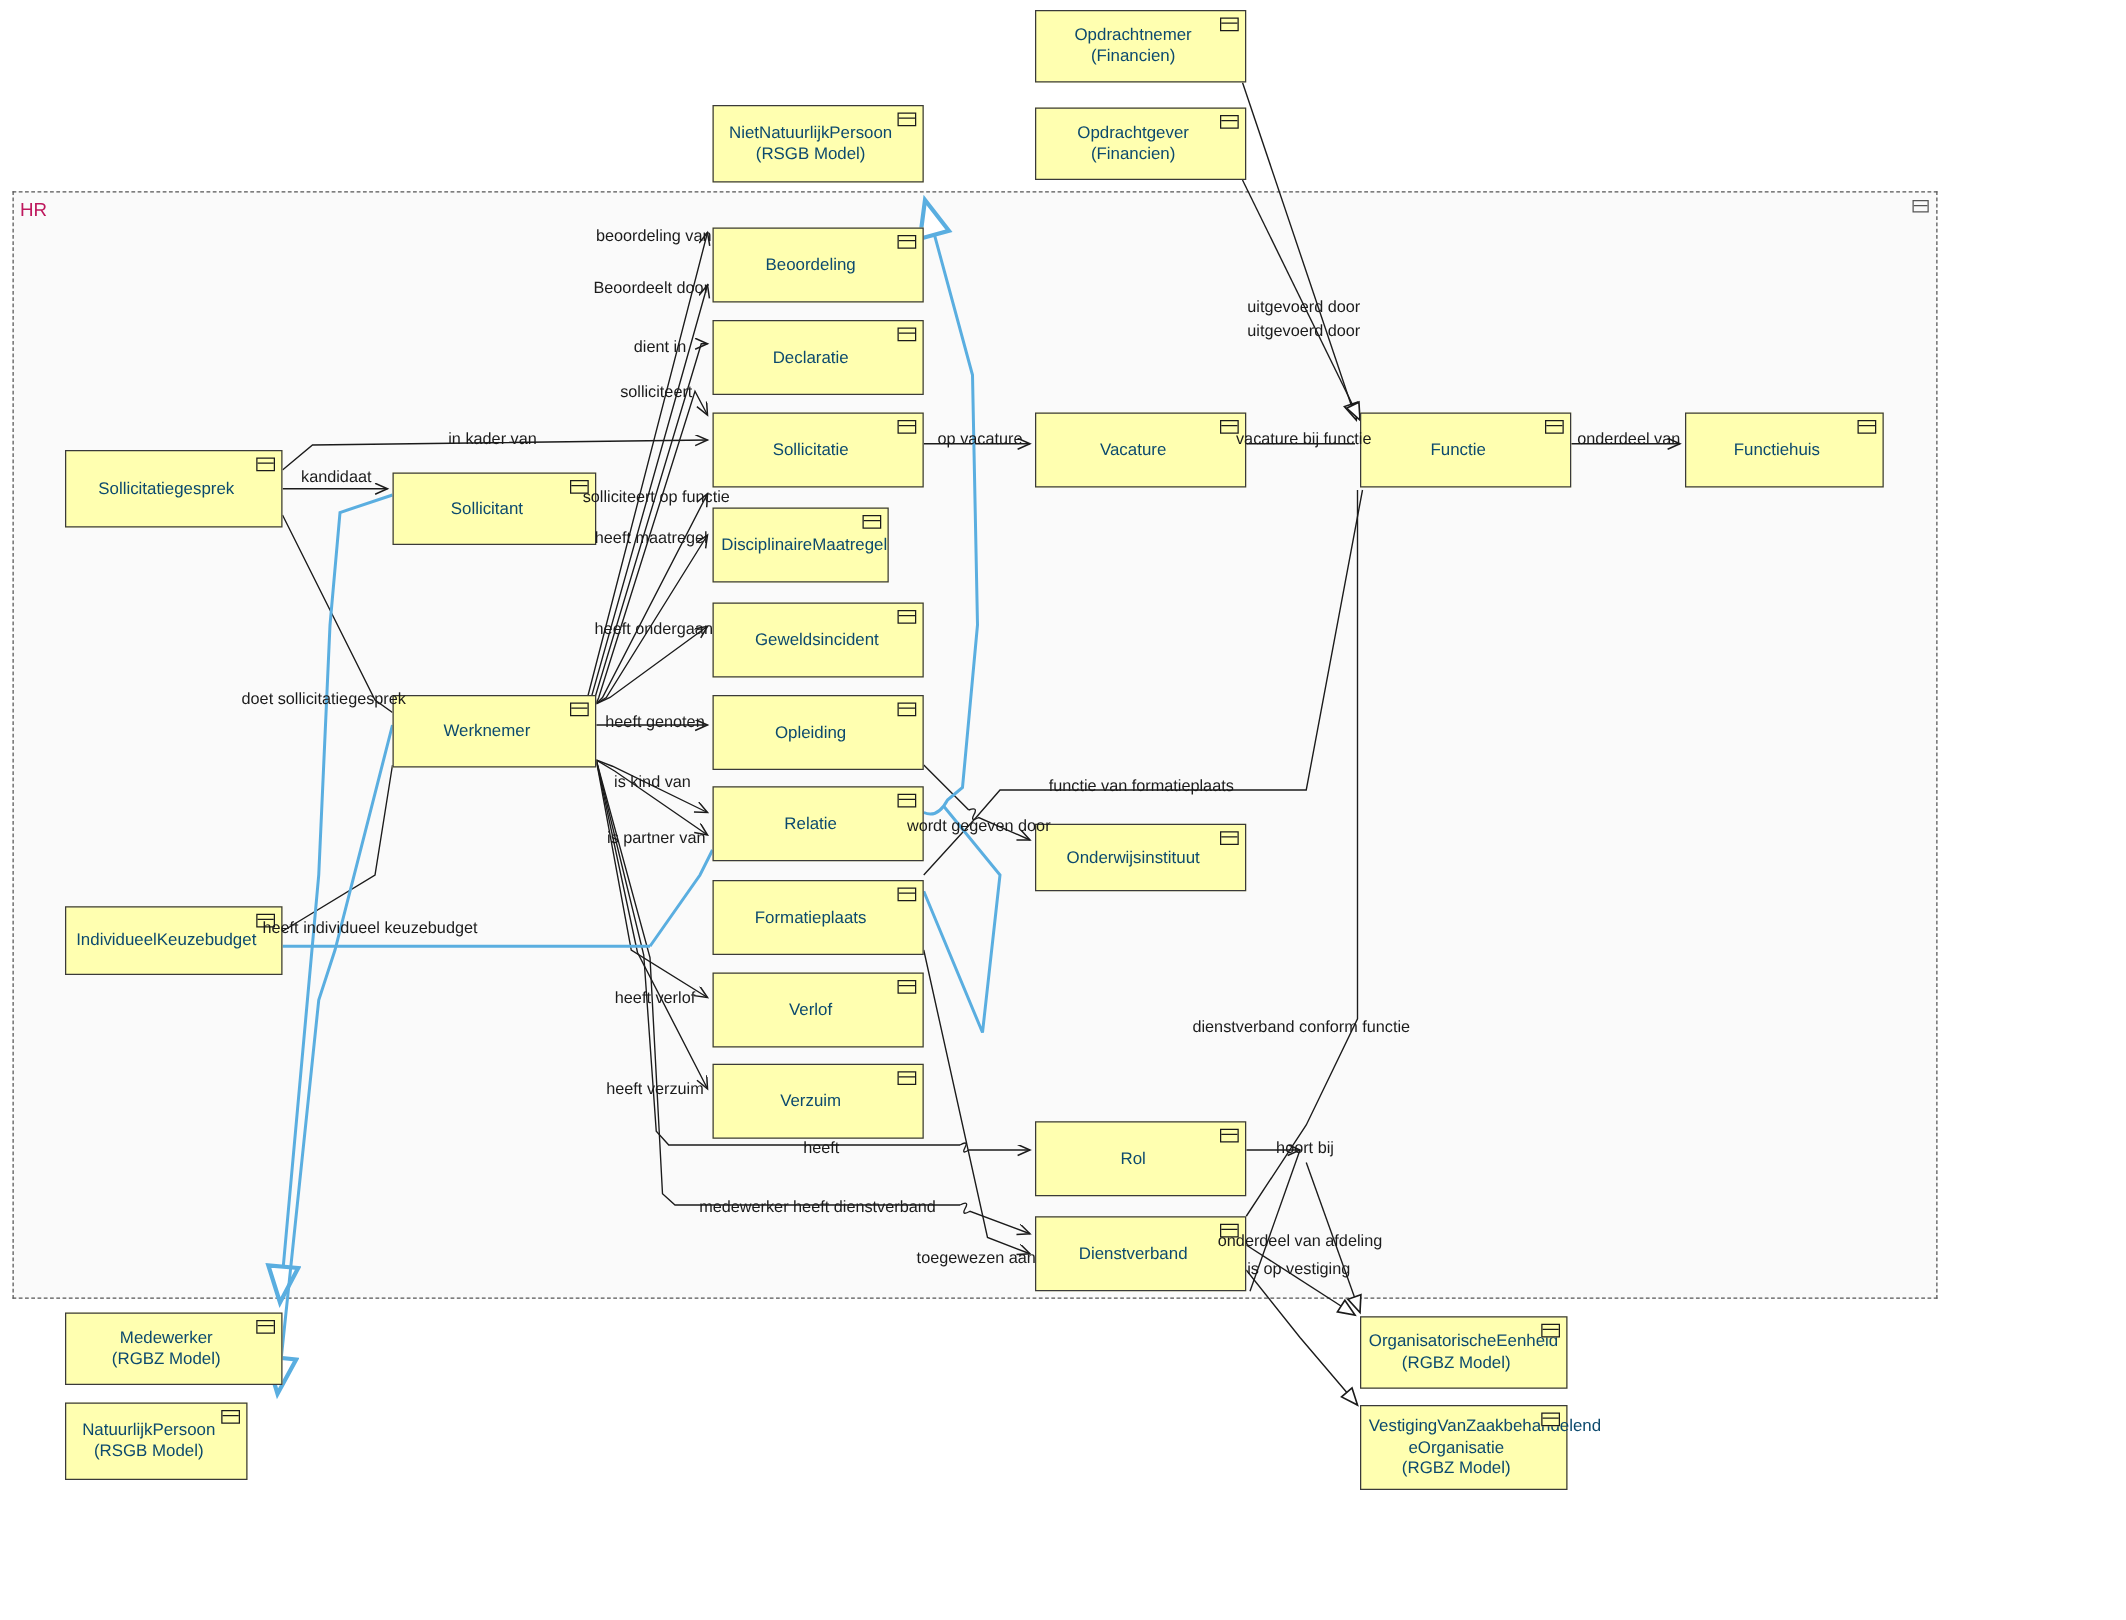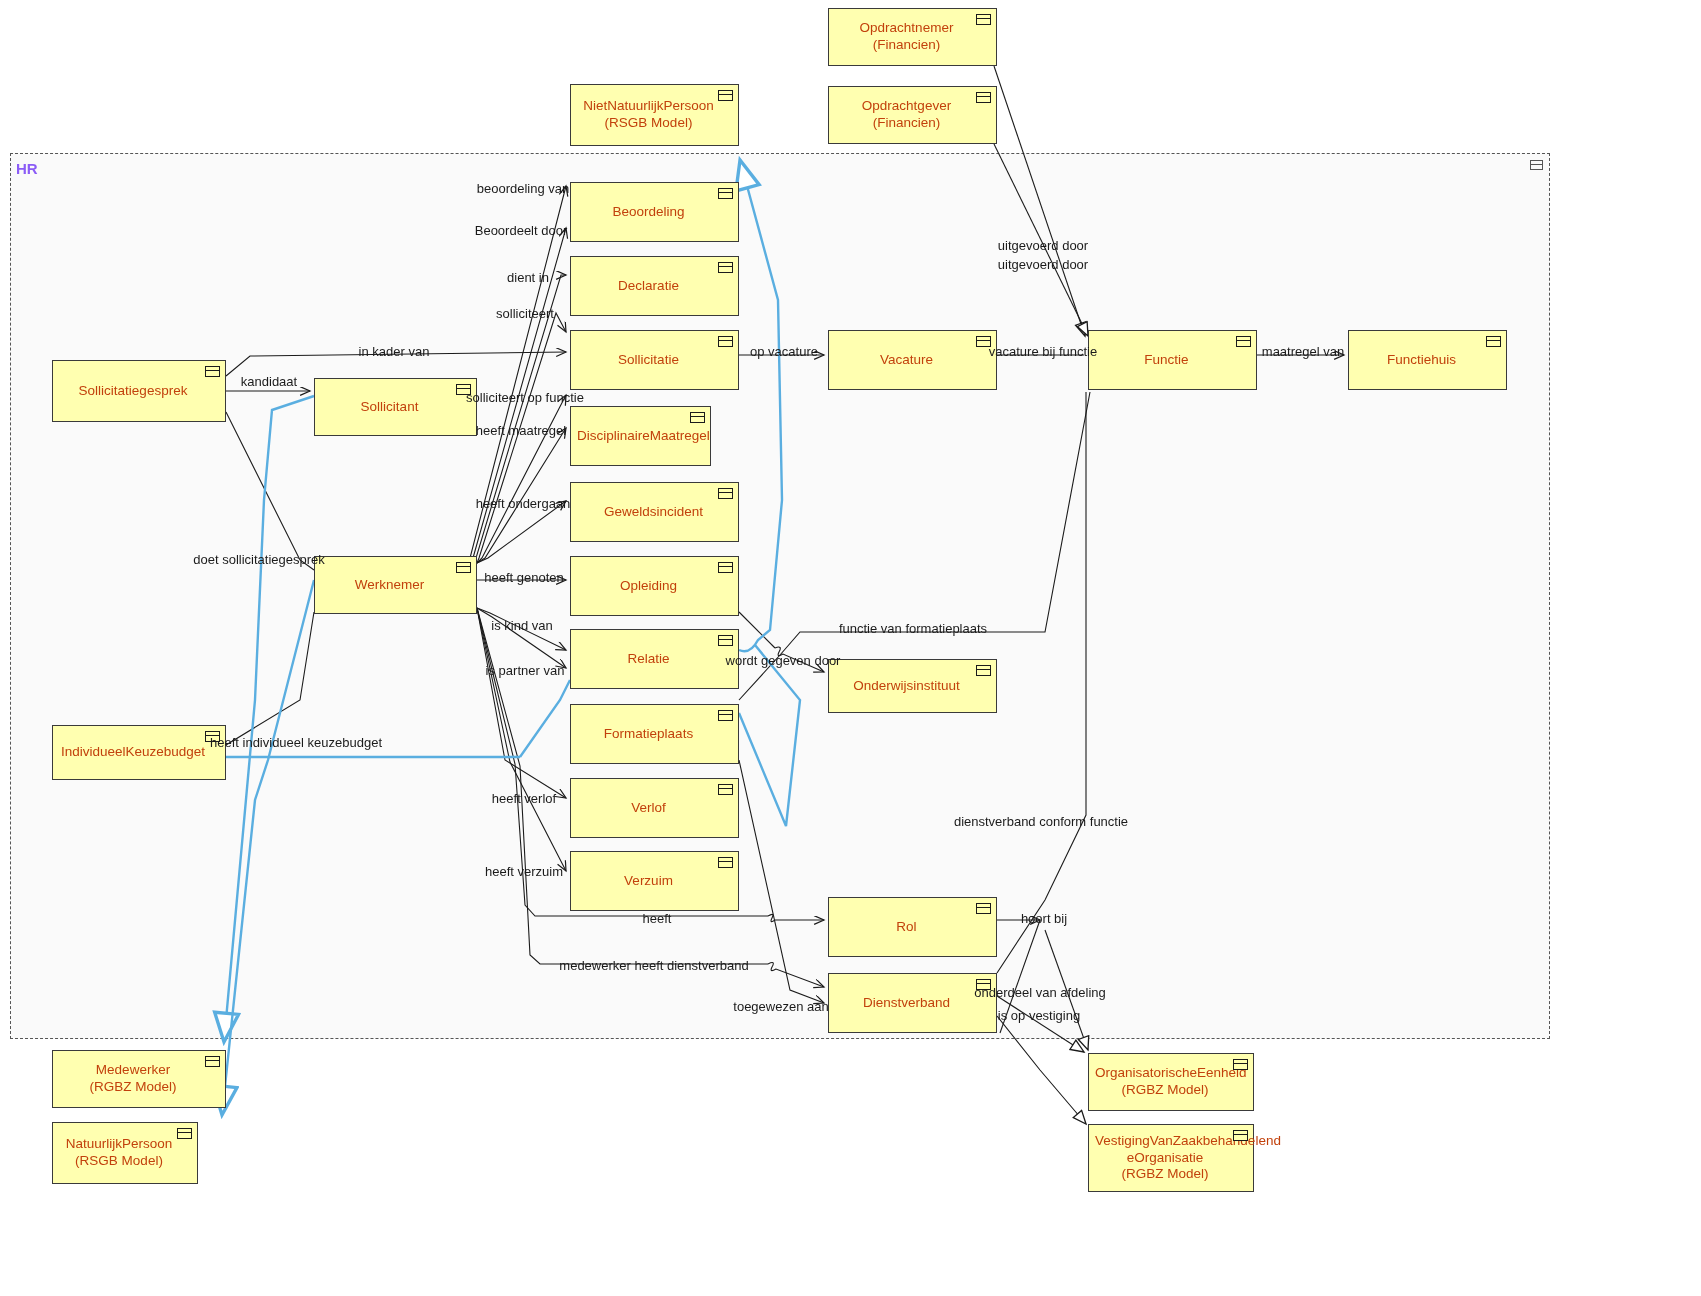--- a/index.html
+++ b/index.html
@@ -1,26 +1,26 @@
 <!DOCTYPE html>
 <html><head>
 <meta charset="utf-8">
 <title>HR Information Model</title>
 <style>
   html,body{margin:0;padding:0;background:#ffffff;}
   body{font-family:"Liberation Sans","DejaVu Sans",sans-serif;}
   #canvas{position:relative;width:1701px;height:1296px;background:#ffffff;overflow:hidden;}
   #edge-layer{position:absolute;left:0;top:0;width:1701px;height:1296px;}
   .group{position:absolute;border:1.5px dashed #555;background:#fafafa;box-sizing:border-box;}
-  .group-title{position:absolute;font-size:15px;font-weight:bold;color:#8b5cf6;}
+  .group-title{position:absolute;font-size:15px;font-weight:normal;color:#be185d;}
   .group-icon{position:absolute;width:13px;height:10px;border:1px solid #555;box-sizing:border-box;}
   .group-icon:before{content:"";position:absolute;left:0;top:3px;width:100%;height:1px;background:#555;}
   .node{position:absolute;background:#ffffb0;border:1px solid #3a3a3a;box-sizing:border-box;
         display:flex;align-items:center;justify-content:center;text-align:center;
-        font-size:13.5px;color:#c2410c;line-height:1.25;padding:4px 18px 4px 6px;}
+        font-size:13.5px;color:#0c4a6e;line-height:1.25;padding:4px 18px 4px 6px;}
   .node .label{display:block;width:100%;white-space:pre-line;}
   .node .cls-icon{position:absolute;right:5px;top:5px;width:15px;height:11px;border:1.3px solid #1b1b1b;box-sizing:border-box;background:#ffffb0;}
   .node .cls-icon:before{content:"";position:absolute;left:0;top:2.5px;width:100%;height:1.3px;background:#1b1b1b;}
   .elabel{position:absolute;font-size:13px;color:#1b1b1b;white-space:nowrap;
           background:transparent;transform:translate(-50%,-50%);pointer-events:none;}
 </style>
 </head>
 <body>
 
 <div id="canvas">
@@ -239,21 +239,21 @@
       <div class="elabel" style="left: 525px; top: 670px;">is partner van</div>
       <div class="elabel" style="left: 259px; top: 559px;">doet sollicitatiegesprek</div>
       <div class="elabel" style="left: 268px; top: 742px; margin-left: 28px;">heeft individueel keuzebudget</div>
       <div class="elabel" style="left: 524px; top: 798px;">heeft verlof</div>
       <div class="elabel" style="left: 524px; top: 871px;">heeft verzuim</div>
       <div class="elabel" style="left: 657px; top: 918px;">heeft</div>
       <div class="elabel" style="left: 654px; top: 965px;">medewerker heeft dienstverband</div>
       <div class="elabel" style="left: 781px; top: 1006px;">toegewezen aan</div>
       <div class="elabel" style="left: 784px; top: 351px;">op vacature</div>
       <div class="elabel" style="left: 1043px; top: 351px;">vacature bij functie</div>
-      <div class="elabel" style="left: 1303px; top: 351px;">maatregel van</div>
+      <div class="elabel" style="left: 1303px; top: 351px;">onderdeel van</div>
       <div class="elabel" style="left: 1043px; top: 245px;">uitgevoerd door</div>
       <div class="elabel" style="left: 1043px; top: 264px;">uitgevoerd door</div>
       <div class="elabel" style="left: 913px; top: 628px;">functie van formatieplaats</div>
       <div class="elabel" style="left: 783px; top: 660px;">wordt gegeven door</div>
       <div class="elabel" style="left: 1041px; top: 821px;">dienstverband conform functie</div>
       <div class="elabel" style="left: 1044px; top: 918px;">hoort bij</div>
       <div class="elabel" style="left: 1040px; top: 992px;">onderdeel van afdeling</div>
       <div class="elabel" style="left: 1039px; top: 1015px;">is op vestiging</div>
     </div>
 

